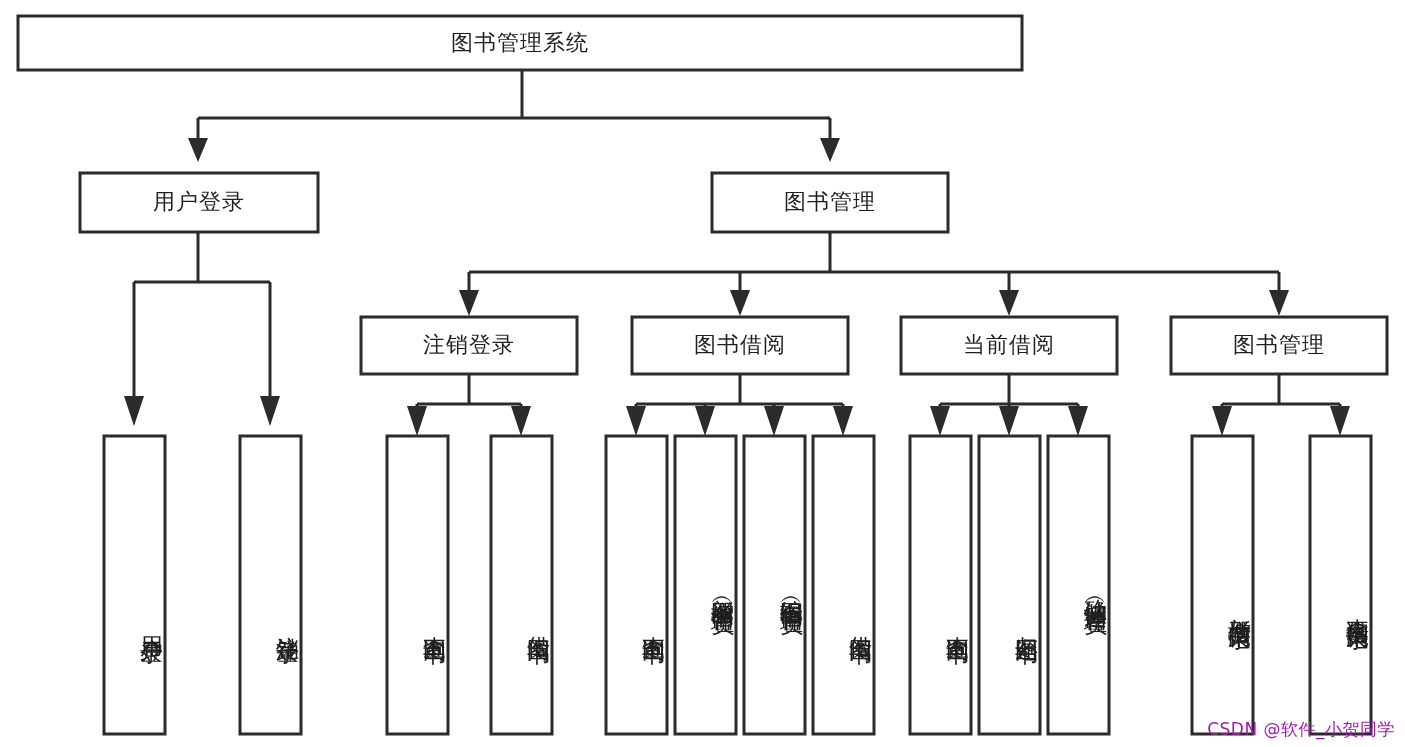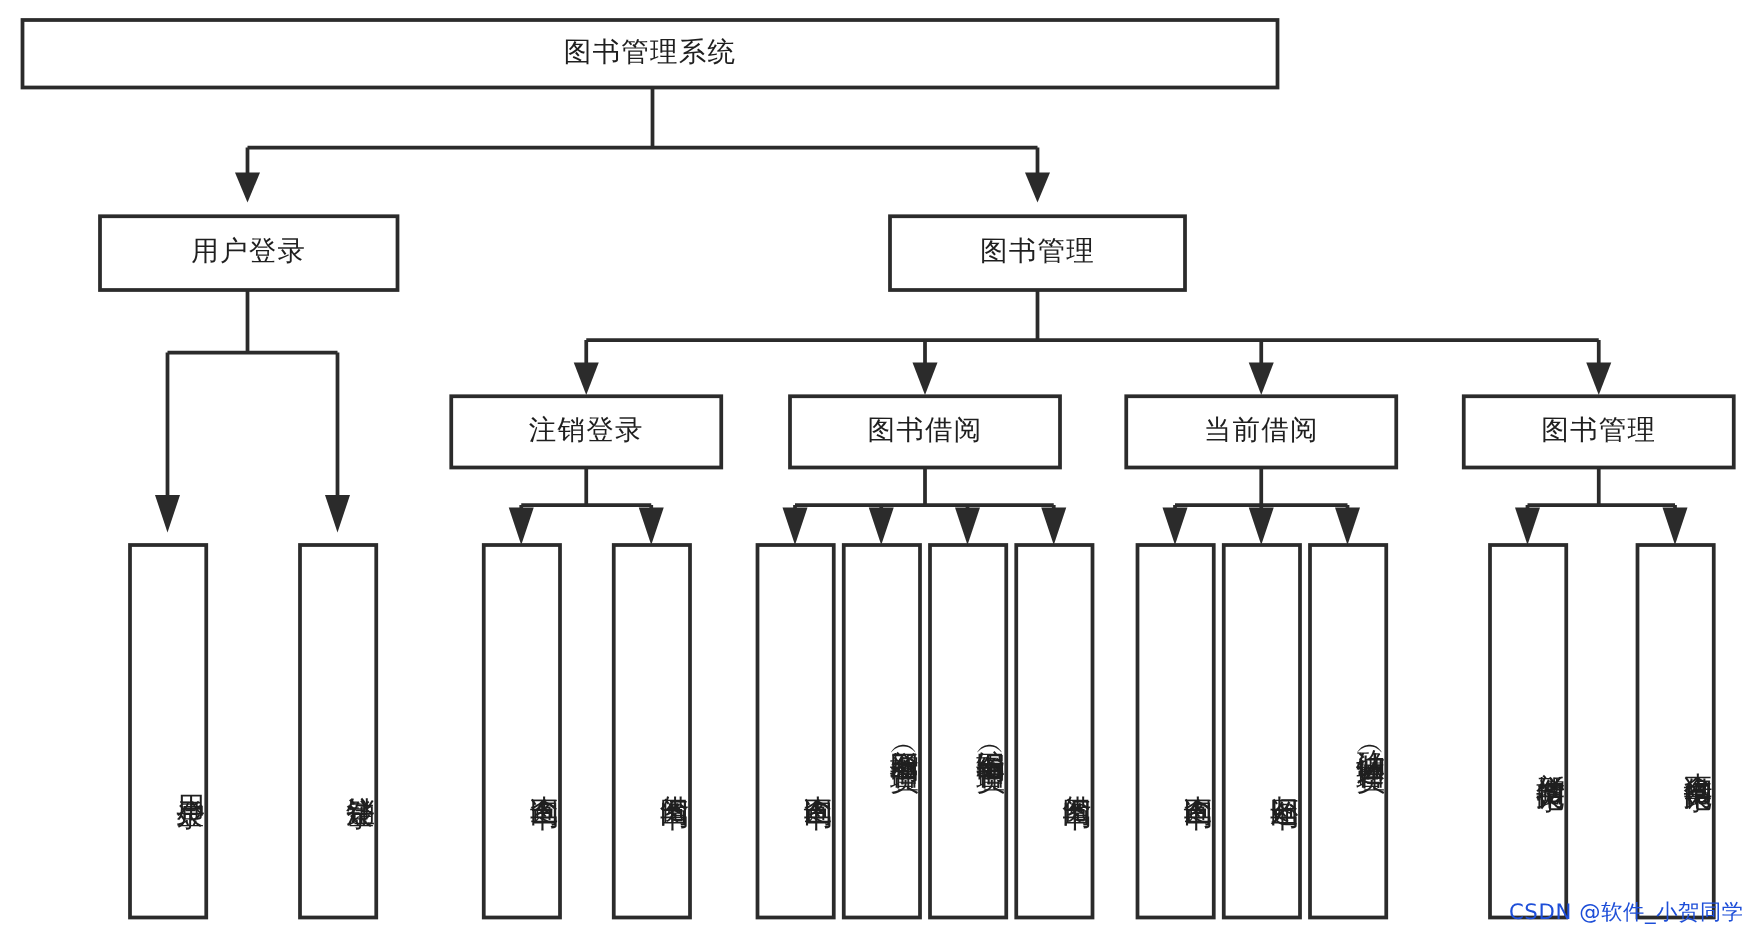--- a/index.html
+++ b/index.html
@@ -65,21 +65,21 @@
     line-height: 1.15;
     align-items: flex-start;
     justify-content: center;
     padding-top: 6px;
   }
   .watermark {
     position: absolute;
     right: 10px;
     bottom: 6px;
     font-size: 17px;
-    color: #1d4ed8;
+    color: #a21caf;
     font-family: "DejaVu Sans", "Liberation Sans", sans-serif;
     white-space: nowrap;
     letter-spacing: 0.5px;
     margin-left: 19px;
   }
 </style>
 </head>
 <body>
 
 <div id="diagram-root">

